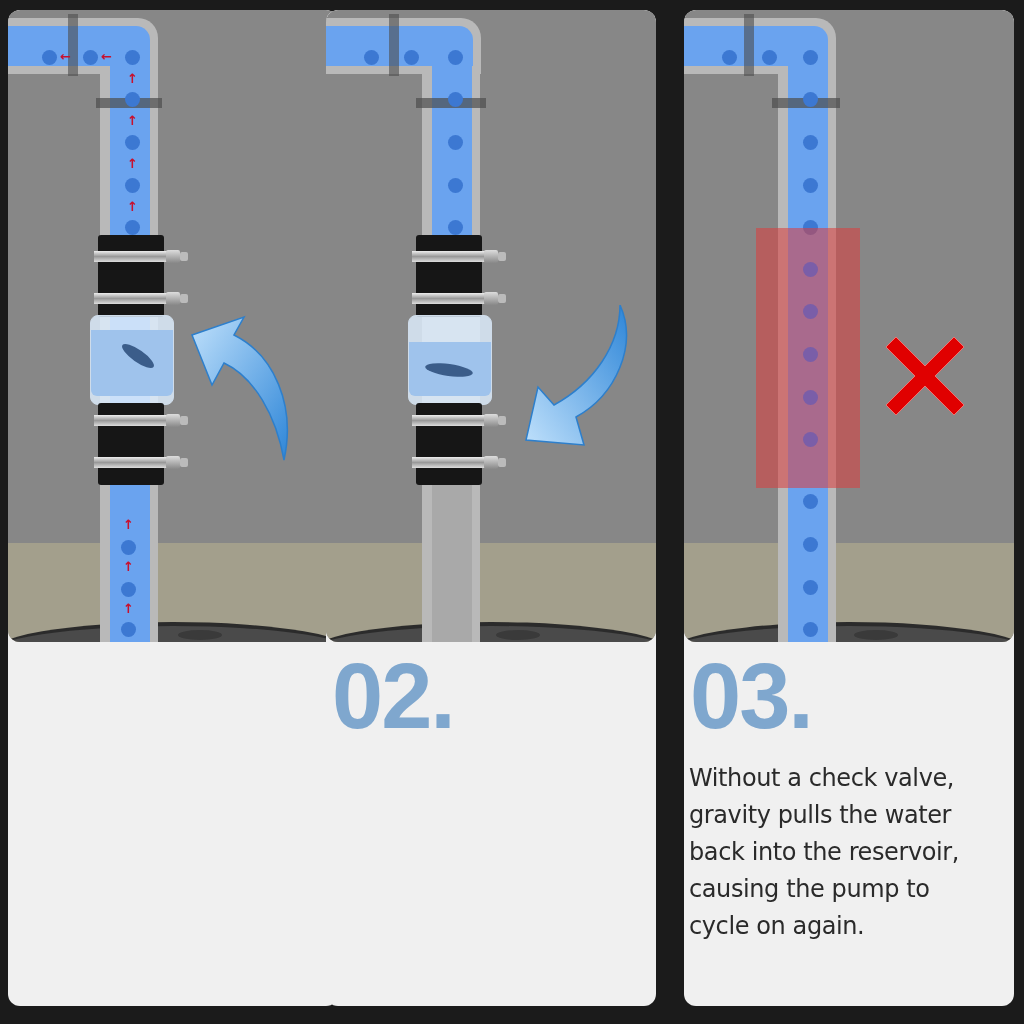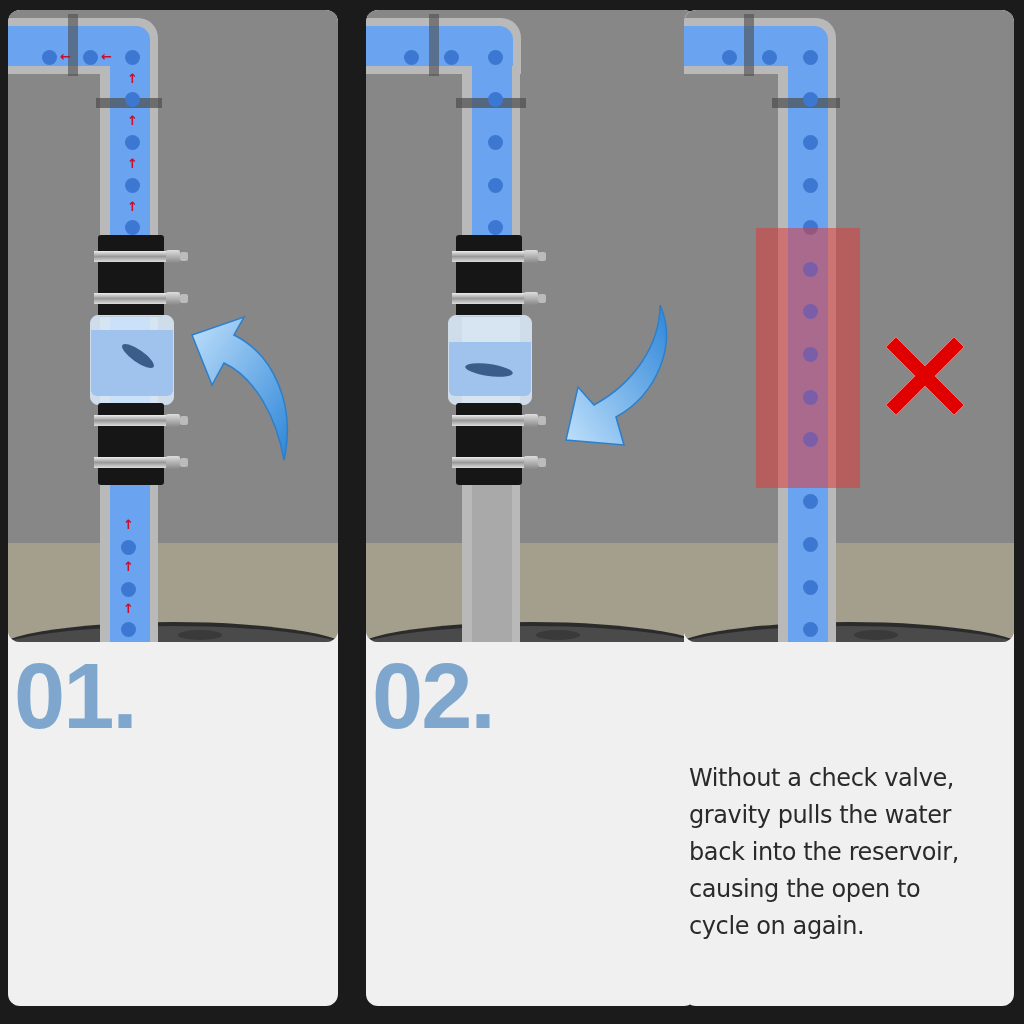--- a/index.html
+++ b/index.html
@@ -1,18 +1,18 @@
 <!DOCTYPE html>
 <html><head>
 <meta charset="utf-8">
 <style>
   html,body{margin:0;padding:0;}
   body{width:1024px;height:1024px;background:#1b1b1b;position:relative;overflow:hidden;font-family:"DejaVu Sans",sans-serif;}
   .panel{position:absolute;top:10px;width:330px;height:996px;background:#f0f0f0;border-radius:12px;overflow:hidden;}
-  .p1{left:8px;} .p2{left:366px;} .p3{left:684px;}
+  .p1{left:8px;} .p2{left:326px;} .p3{left:684px;}
   .scene{position:absolute;left:0;top:0;width:330px;height:632px;background:#878787;border-radius:12px 12px 12px 12px;overflow:hidden;}
   .floor{position:absolute;left:0;top:533px;width:330px;height:110px;background:#a39f8c;}
   .basin{position:absolute;left:-20px;top:612px;width:370px;height:60px;border-radius:50%;background:#4a4a4a;border-top:4px solid #2b2b2b;}
   .basin-inner{position:absolute;left:170px;top:620px;width:44px;height:10px;border-radius:50%;background:#3a3a3a;}
   .pipe-wall{position:absolute;background:#b9b9b9;}
   .water{position:absolute;background:#6aa3ef;}
   .dot{position:absolute;width:15px;height:15px;border-radius:50%;background:#3c78d2;}
   .dot.purple{background:#7a5ea8;}
   .bracket{position:absolute;background:#4d4d4d;}
   .arrow-red{position:absolute;color:#c8102e;font-size:13px;font-weight:bold;line-height:1;}
@@ -83,21 +83,20 @@
     <svg class="bigarrow" style="left:176px;top:305px" width="120" height="150" viewBox="0 0 120 150">
       <defs>
           <linearGradient id="g1" x1="0" y1="0" x2="1" y2="1">
             <stop offset="0" stop-color="#bfe0fb"></stop>
             <stop offset="1" stop-color="#2e86d8"></stop>
           </linearGradient>
         </defs>
       <path d="M8 20 L60 2 L50 20 C90 40 112 90 100 145 C92 100 70 62 40 48 L28 70 Z" fill="url(#g1)" stroke="#2d7fcc" stroke-width="1.5"></path>
     </svg>
   </div>
-  <div class="num">01.</div>
 </div>
 
 <div class="panel p2">
   <div class="scene">
     <div class="floor"></div>
     <div class="basin"></div>
     <div class="basin-inner"></div>
     <div class="pipe-wall" style="left:0;top:8px;width:155px;height:56px;border-radius:0 20px 0 0;"></div>
     <div class="pipe-wall" style="left:96px;top:40px;width:58px;height:600px;"></div>
     <div class="water" style="left:0;top:16px;width:147px;height:40px;border-radius:0 14px 0 0;"></div>
@@ -166,18 +165,19 @@
     <div class="dot purple" style="left:119px;top:380px"></div>
     <div class="dot purple" style="left:119px;top:422px"></div>
     <div class="dot" style="left:119px;top:484px"></div>
     <div class="dot" style="left:119px;top:527px"></div>
     <div class="dot" style="left:119px;top:570px"></div>
     <div class="dot" style="left:119px;top:612px"></div>
     <svg class="xmark" viewBox="0 0 82 82">
       <path d="M12 2 L41 31 L70 2 L80 12 L51 41 L80 70 L70 80 L41 51 L12 80 L2 70 L31 41 L2 12 Z" fill="#e00000" stroke="#f07070" stroke-width="1"></path>
     </svg>
   </div>
+  <div class="num">03.</div>
   <div class="desc">Without a check valve,
 gravity pulls the water
 back into the reservoir,
-causing the open to
+causing the pump to
 cycle on again.</div>
 </div>
 
 </body></html>

